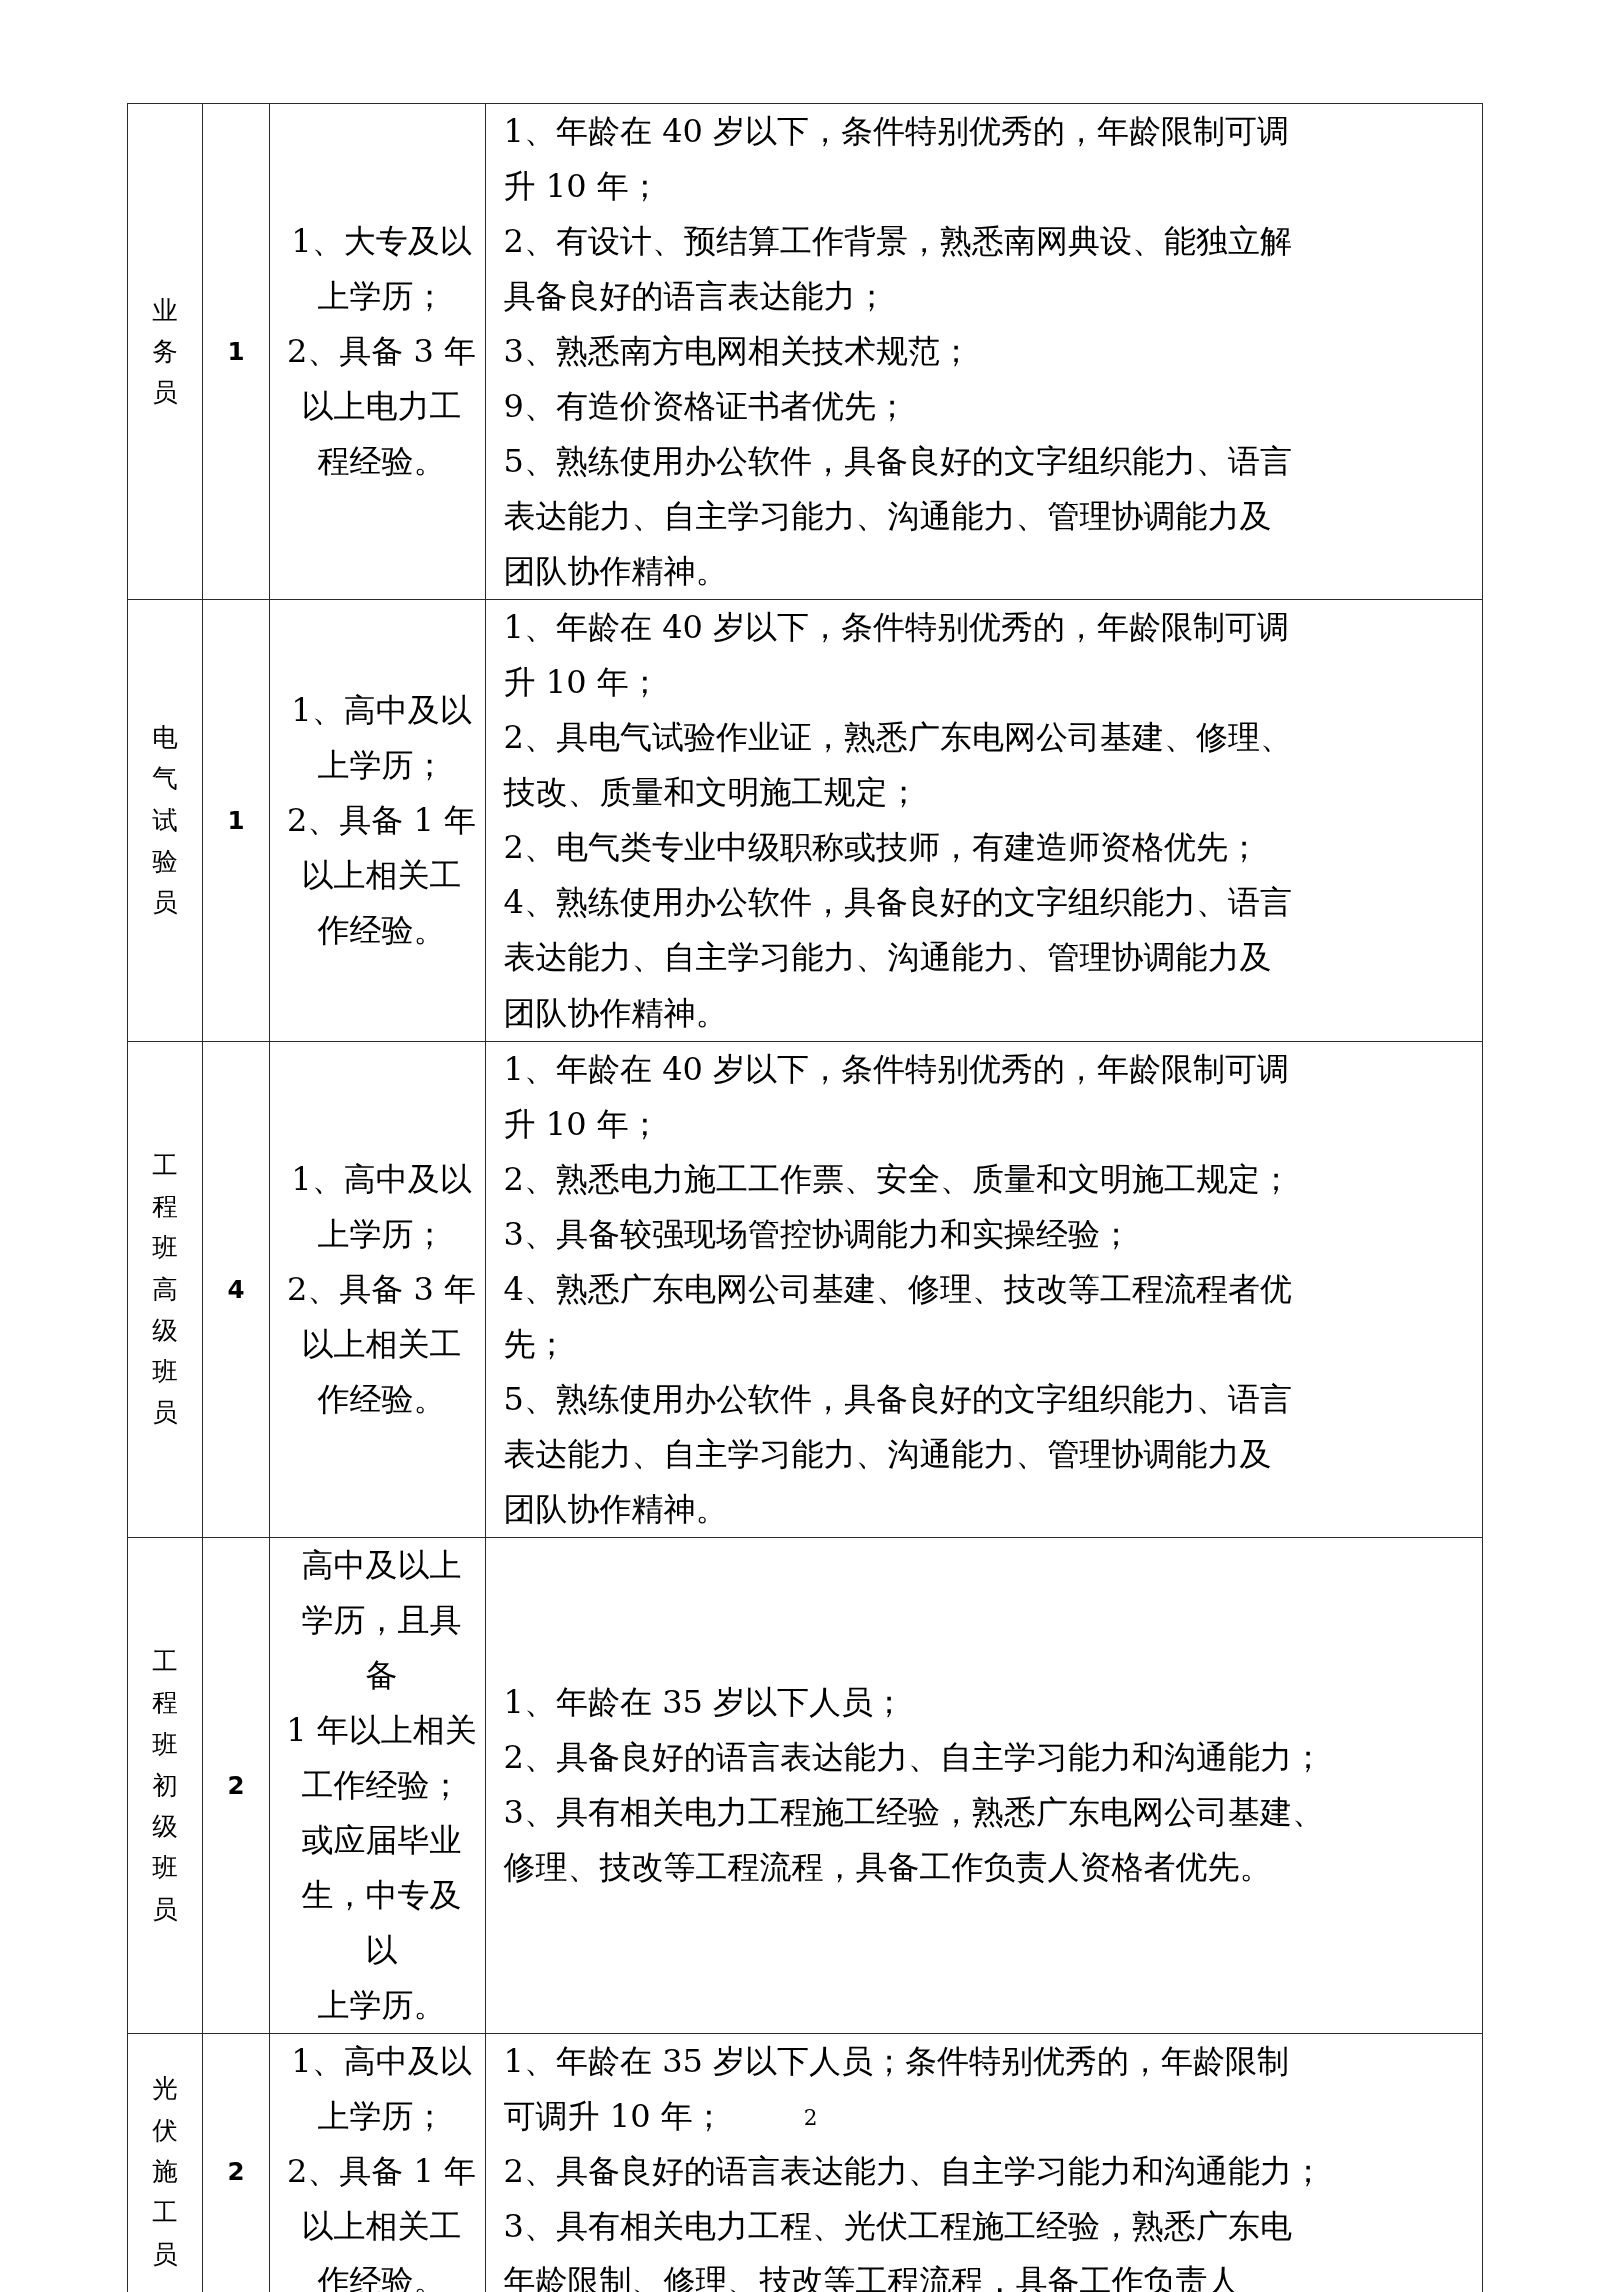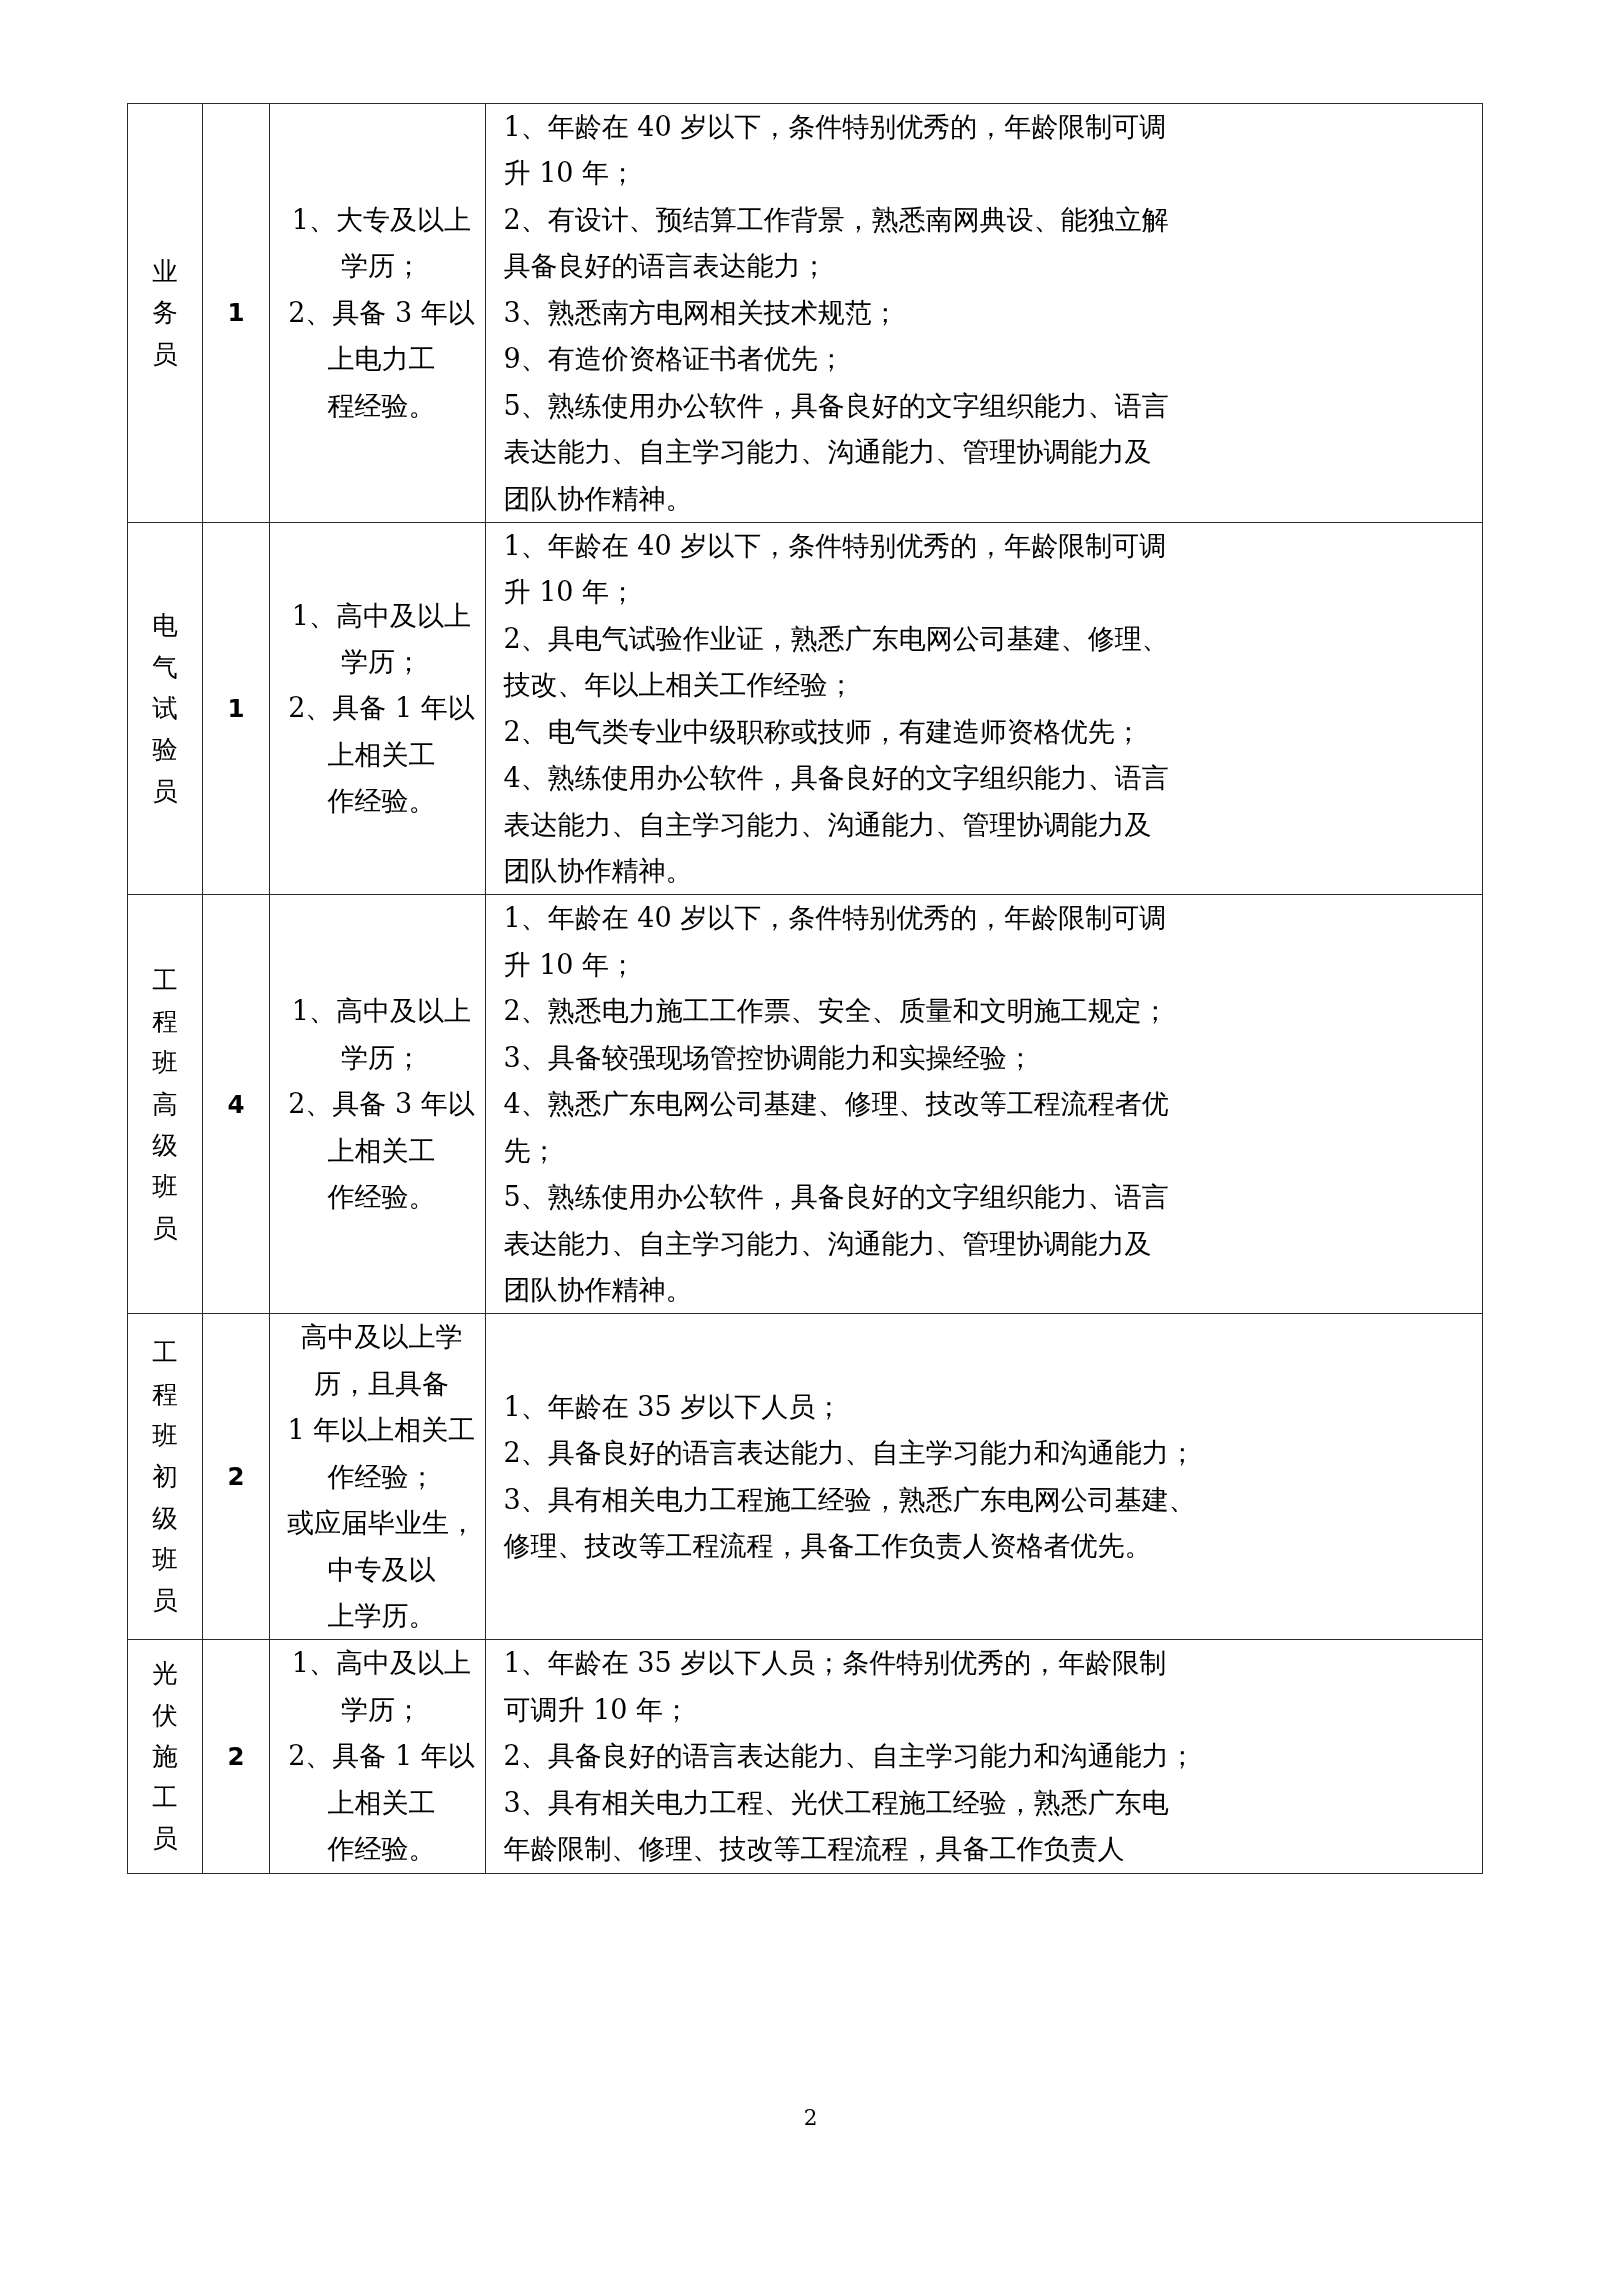--- a/index.html
+++ b/index.html
@@ -55,21 +55,21 @@
   .post-name span { display: block; }
 
   .count {
     text-align: center;
     font-size: 24.5px;
     font-weight: bold;
     font-family: "DejaVu Sans", "Liberation Sans", sans-serif;
   }
 
   .cell-text {
-    font-size: 27px;
+    font-size: 32px;
     line-height: 1.72;
     padding: 9.8px 11.8px 9.8px 13.7px;
     text-align: left;
     font-family: "DejaVu Serif", "Liberation Serif", serif;
   }
   .cell-text.basic {
     padding-left: 15.7px;
     padding-right: 7.8px;
     text-align: center;
   }
@@ -151,21 +151,21 @@
           <td class="count">1</td>
           <td class="cell-text basic">
             <p>1、高中及以上学历；</p>
             <p>2、具备 1 年以上相关工</p>
             <p>作经验。</p>
           </td>
           <td class="cell-text other">
             <p>1、年龄在 40 岁以下，条件特别优秀的，年龄限制可调</p>
             <p>升 10 年；</p>
             <p>2、具电气试验作业证，熟悉广东电网公司基建、修理、</p>
-            <p>技改、年以上相关工作经验；</p>
+            <p>技改、质量和文明施工规定；</p>
             <p>2、电气类专业中级职称或技师，有建造师资格优先；</p>
             <p>4、熟练使用办公软件，具备良好的文字组织能力、语言</p>
             <p>表达能力、自主学习能力、沟通能力、管理协调能力及</p>
             <p>团队协作精神。</p>
           </td>
         </tr>
 
         <tr class="r3">
           <td class="post-name">
             <span>工</span>

